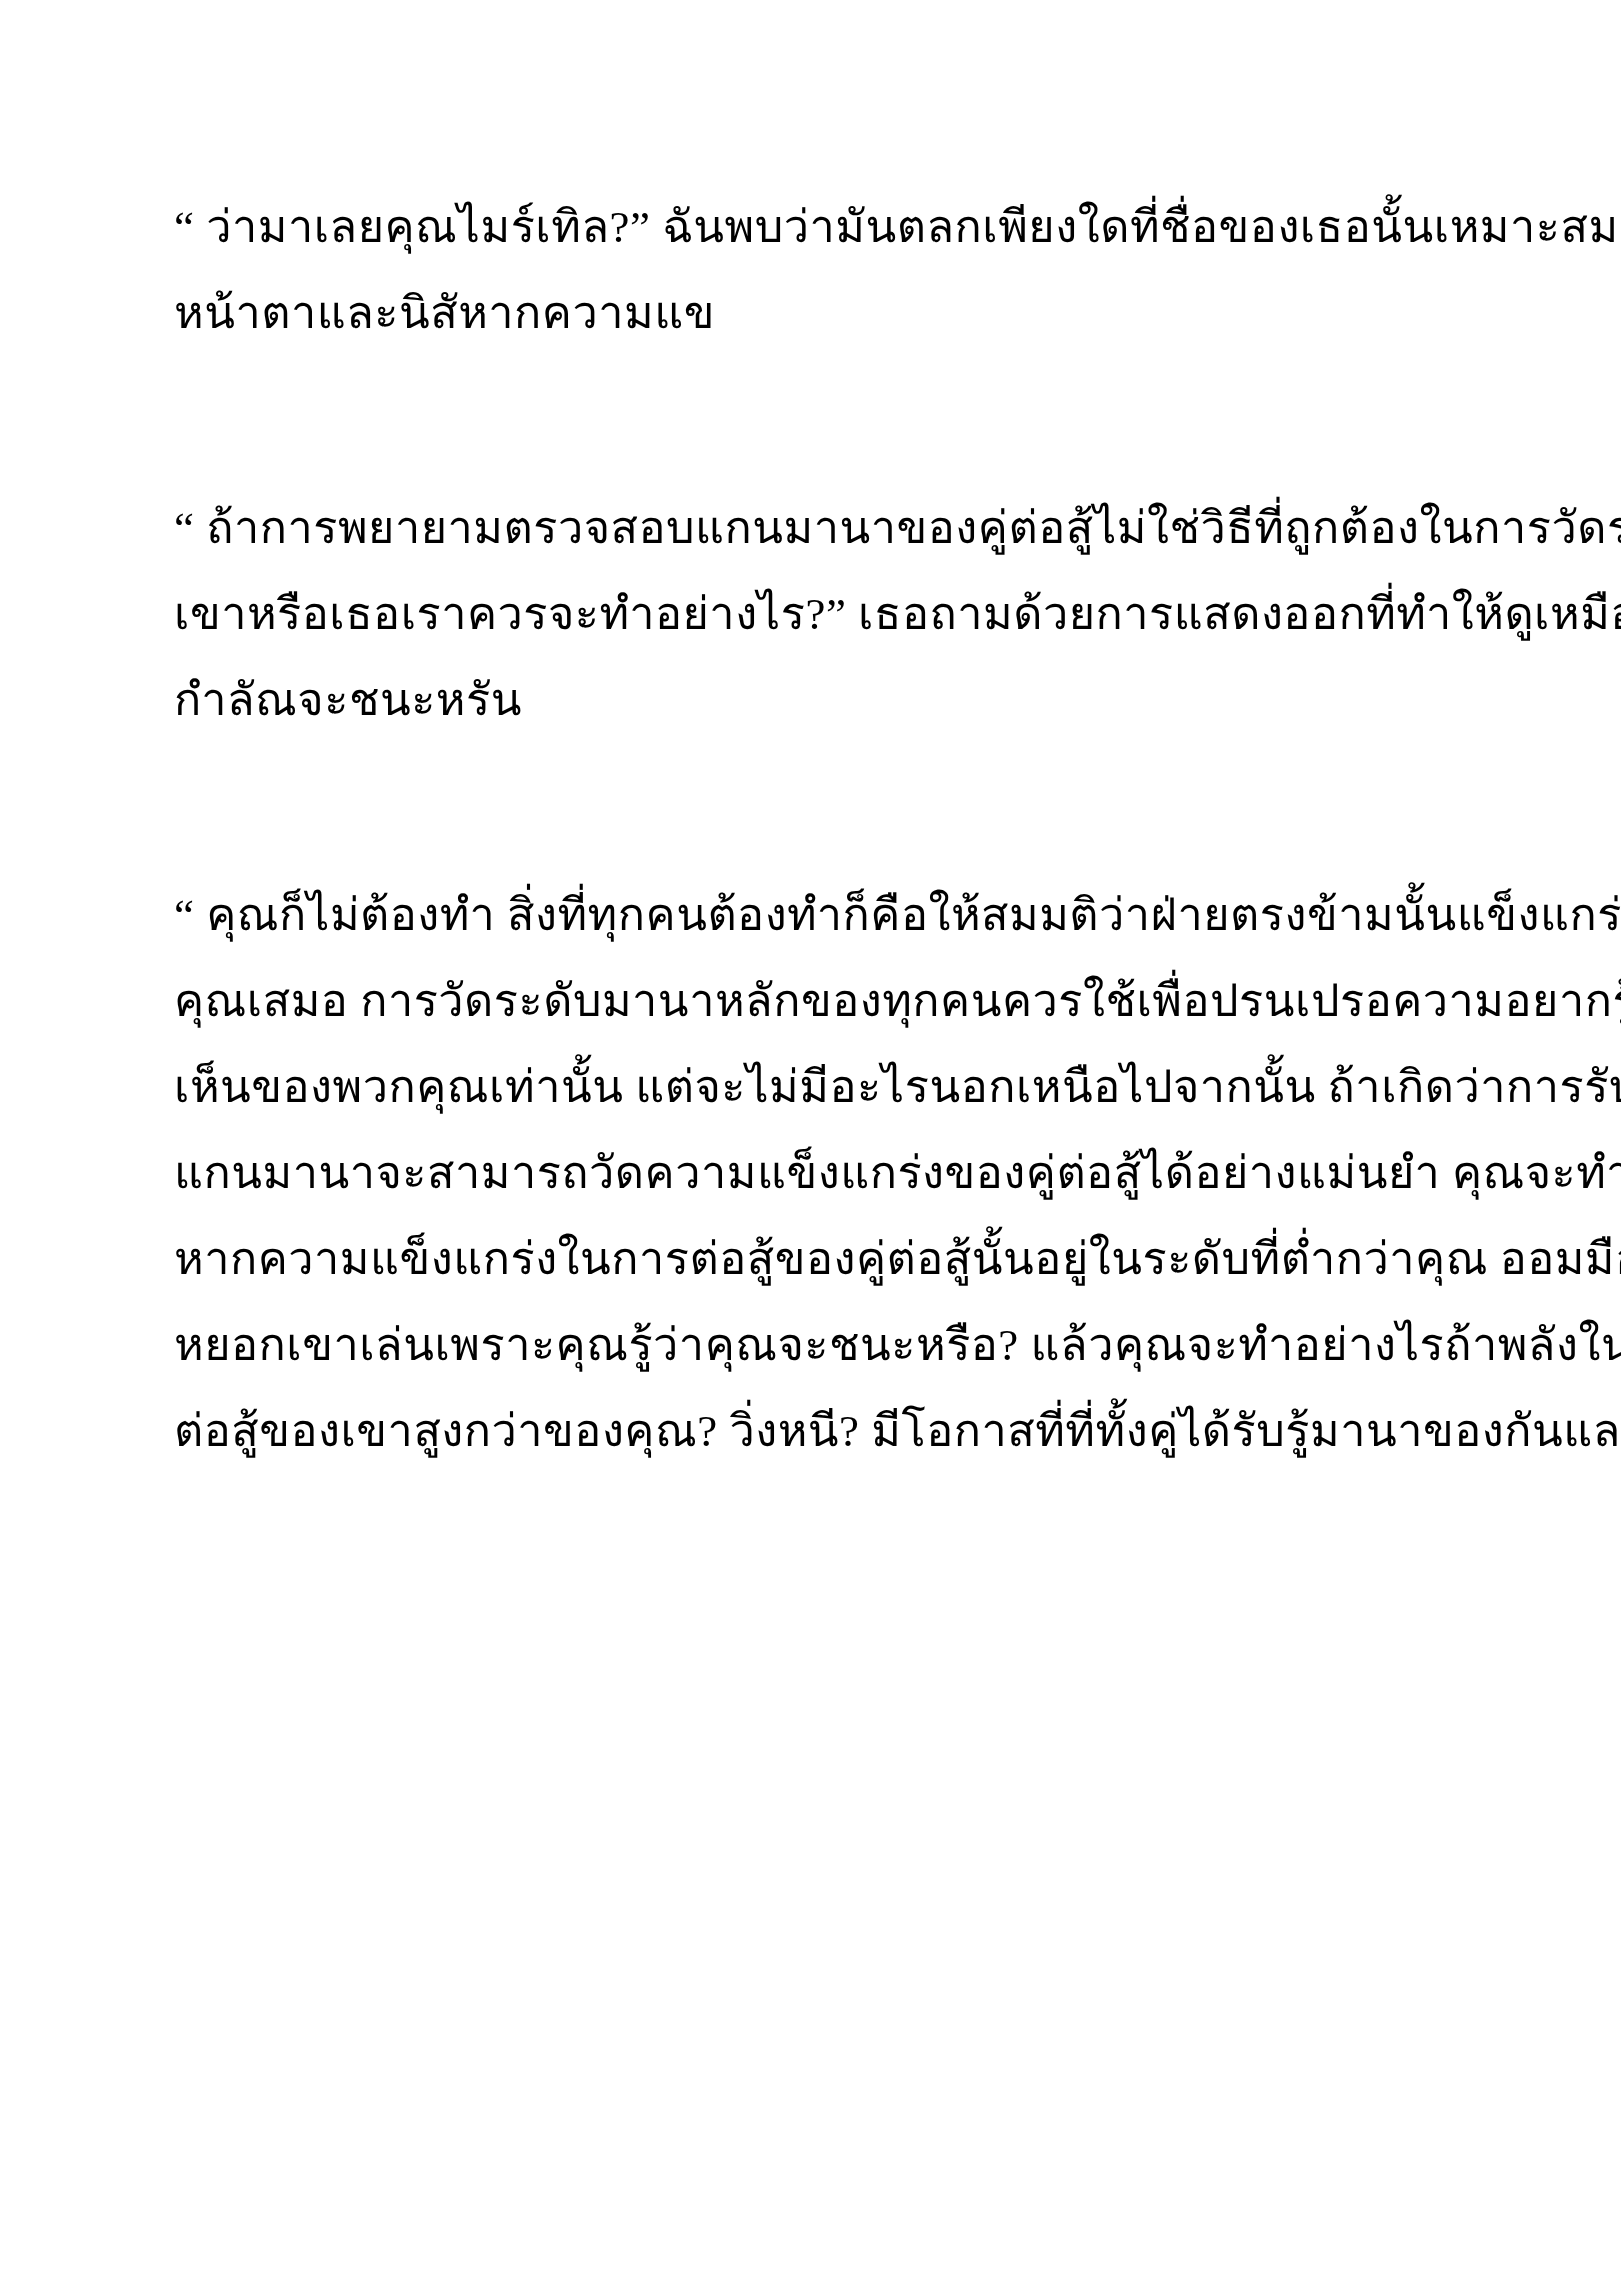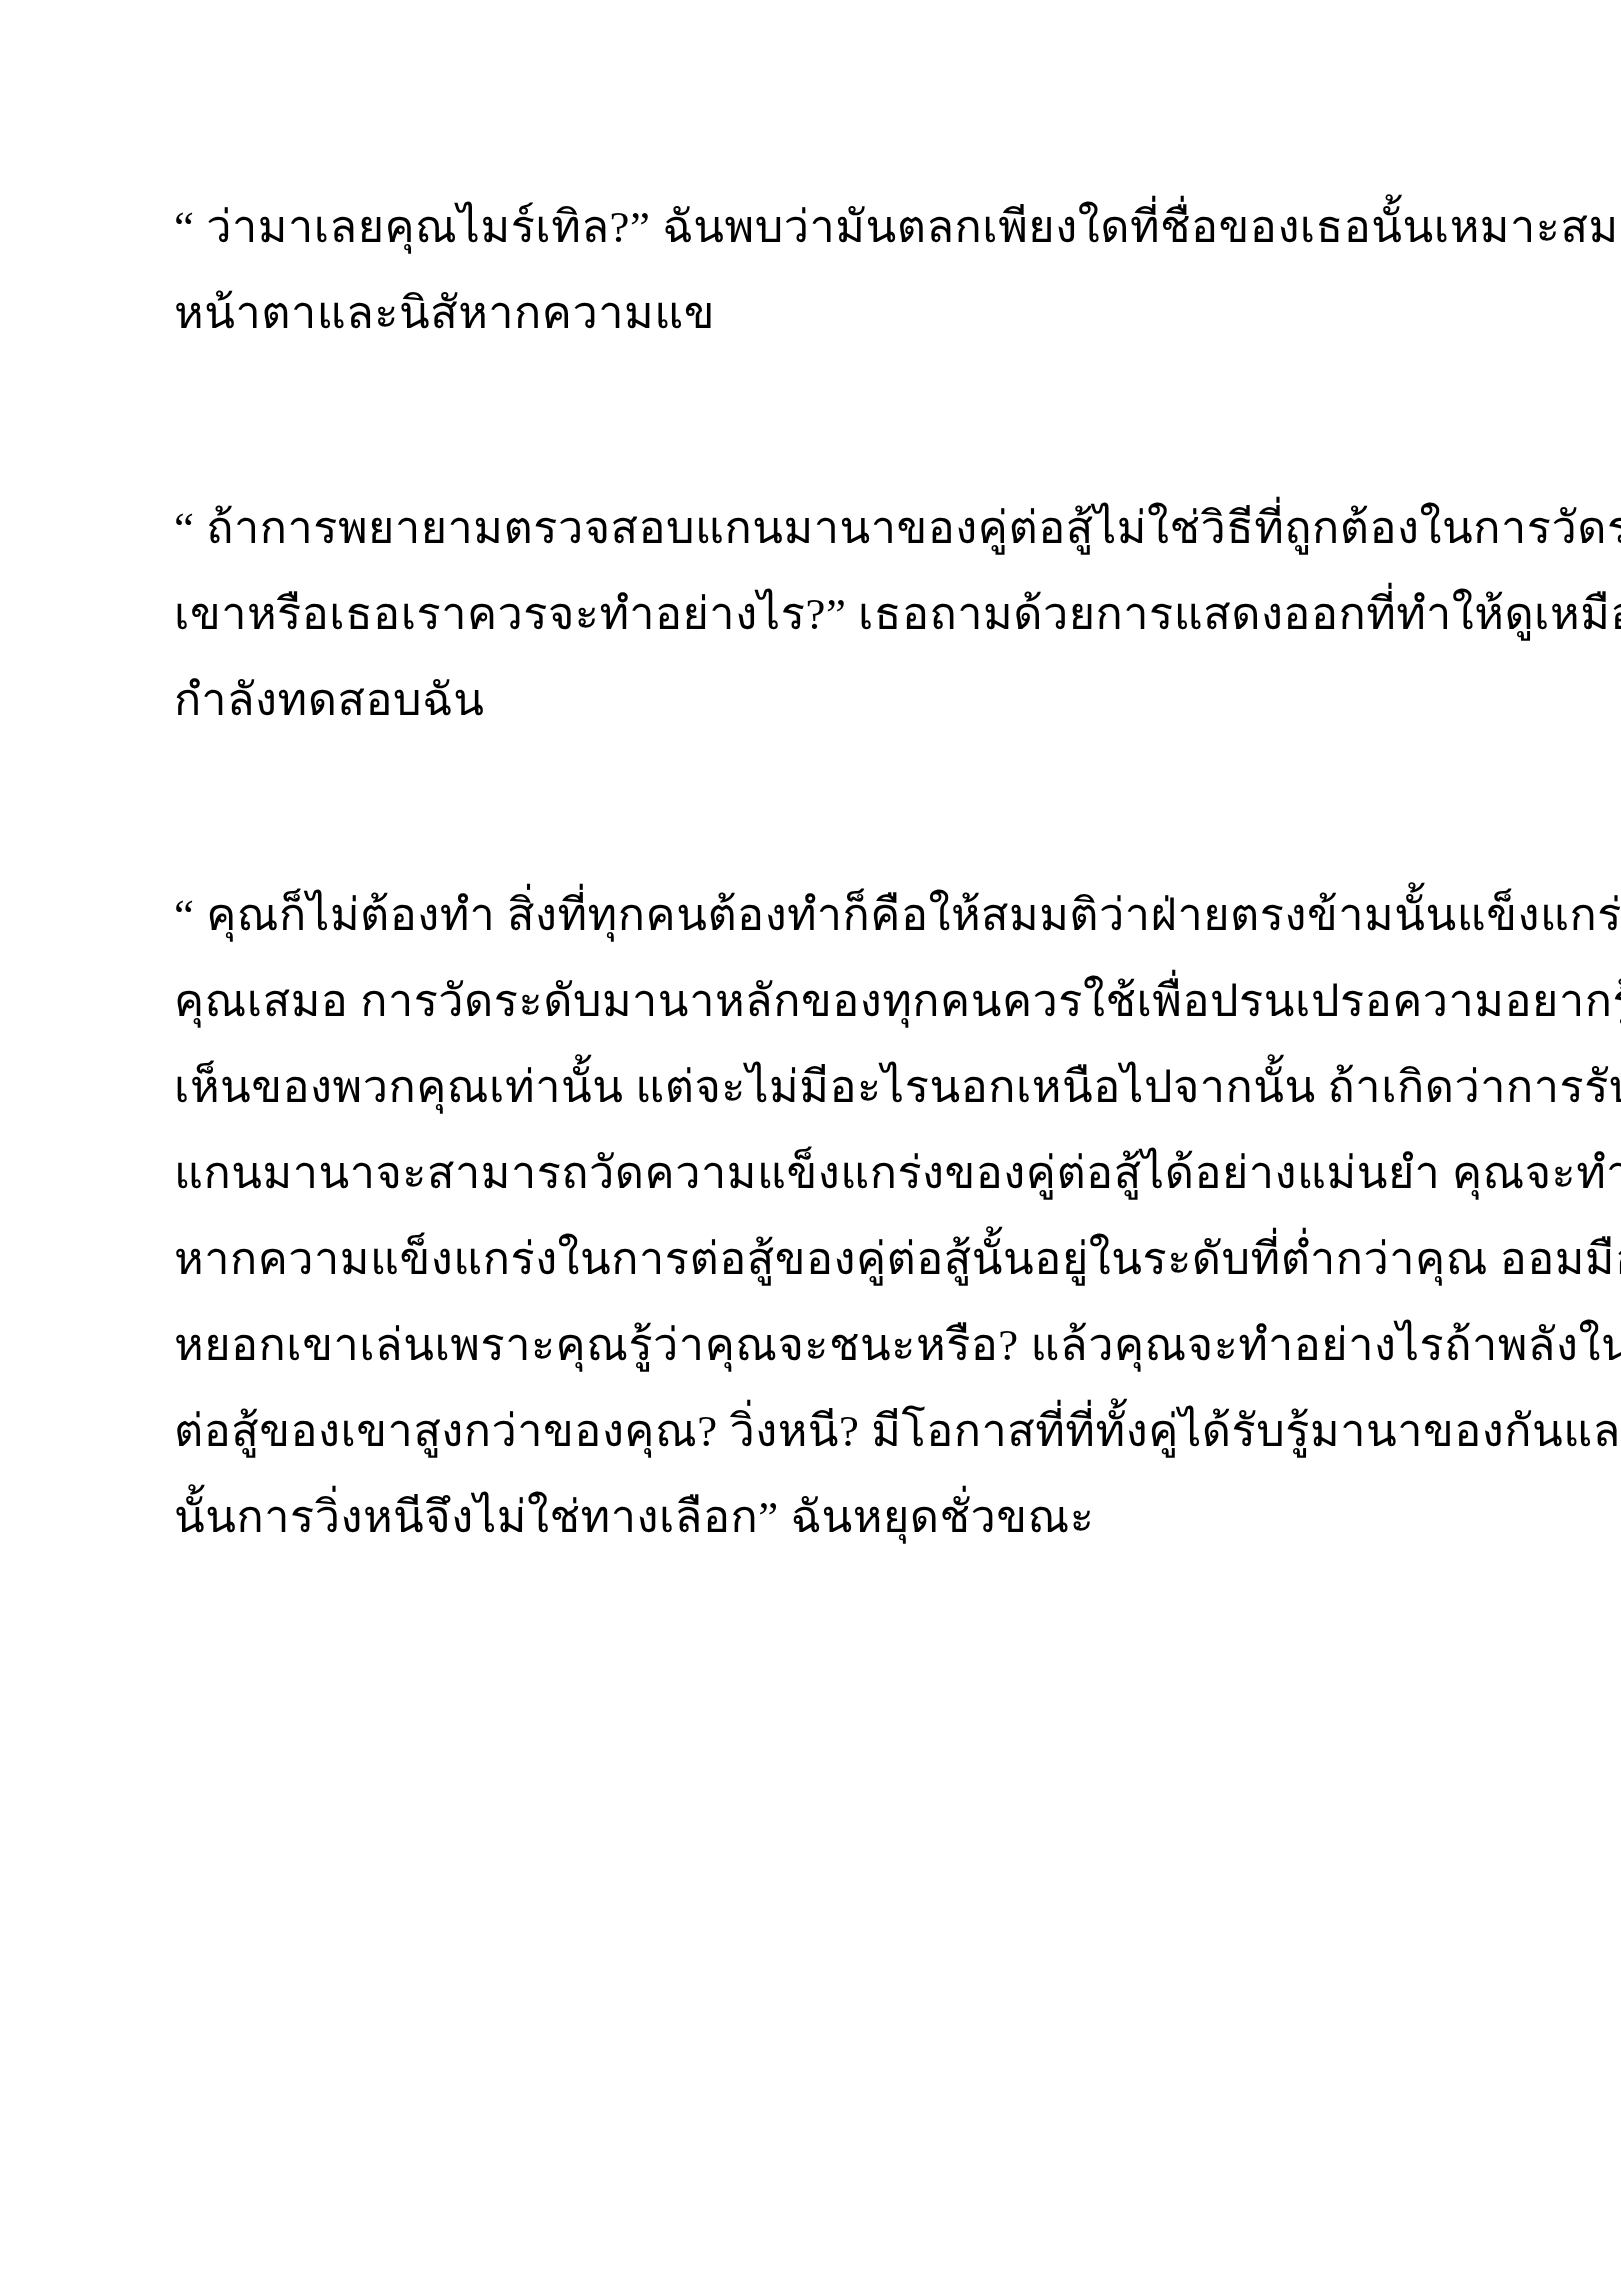--- a/index.html
+++ b/index.html
@@ -33,27 +33,26 @@
 
 <div class="page">
   <div id="content">
       <div class="paragraph">
         <div class="text-line">“ ว่ามาเลยคุณไมร์เทิล?” ฉันพบว่ามันตลกเพียงใดที่ชื่อของเธอนั้นเหมาะสมกับ</div>
         <div class="text-line">หน้าตาและนิสัหากความแข</div>
       </div>
       <div class="paragraph">
         <div class="text-line">“ ถ้าการพยายามตรวจสอบแกนมานาของคู่ต่อสู้ไม่ใช่วิธีที่ถูกต้องในการวัดระดับของ</div>
         <div class="text-line">เขาหรือเธอเราควรจะทำอย่างไร?” เธอถามด้วยการแสดงออกที่ทำให้ดูเหมือนว่าเธอ</div>
-        <div class="text-line">กำลังทดสอบฉัน</div>
+        <div class="text-line">กำลัณจะชนะหรัน</div>
       </div>
       <div class="paragraph">
         <div class="text-line">“ คุณก็ไม่ต้องทำ สิ่งที่ทุกคนต้องทำก็คือให้สมมติว่าฝ่ายตรงข้ามนั้นแข็งแกร่งกว่า</div>
         <div class="text-line">คุณเสมอ การวัดระดับมานาหลักของทุกคนควรใช้เพื่อปรนเปรอความอยากรู้อยาก</div>
         <div class="text-line">เห็นของพวกคุณเท่านั้น แต่จะไม่มีอะไรนอกเหนือไปจากนั้น ถ้าเกิดว่าการรับรู้ระดับ</div>
         <div class="text-line">แกนมานาจะสามารถวัดความแข็งแกร่งของคู่ต่อสู้ได้อย่างแม่นยำ คุณจะทำอย่างไร</div>
         <div class="text-line">หากความแข็งแกร่งในการต่อสู้ของคู่ต่อสู้นั้นอยู่ในระดับที่ต่ำกว่าคุณ ออมมือ?</div>
         <div class="text-line">หยอกเขาเล่นเพราะคุณรู้ว่าคุณจะชนะหรือ? แล้วคุณจะทำอย่างไรถ้าพลังในการ</div>
         <div class="text-line">ต่อสู้ของเขาสูงกว่าของคุณ? วิ่งหนี? มีโอกาสที่ที่ทั้งคู่ได้รับรู้มานาของกันและกันดั่ง</div>
-        <div class="text-line">นั้นการวิ่งหนีจึงไม่ใช่ทางเลือก” ฉันหยุดชั่วขณะ</div>
       </div>
     </div>
 </div>
 
 
 </body></html>

